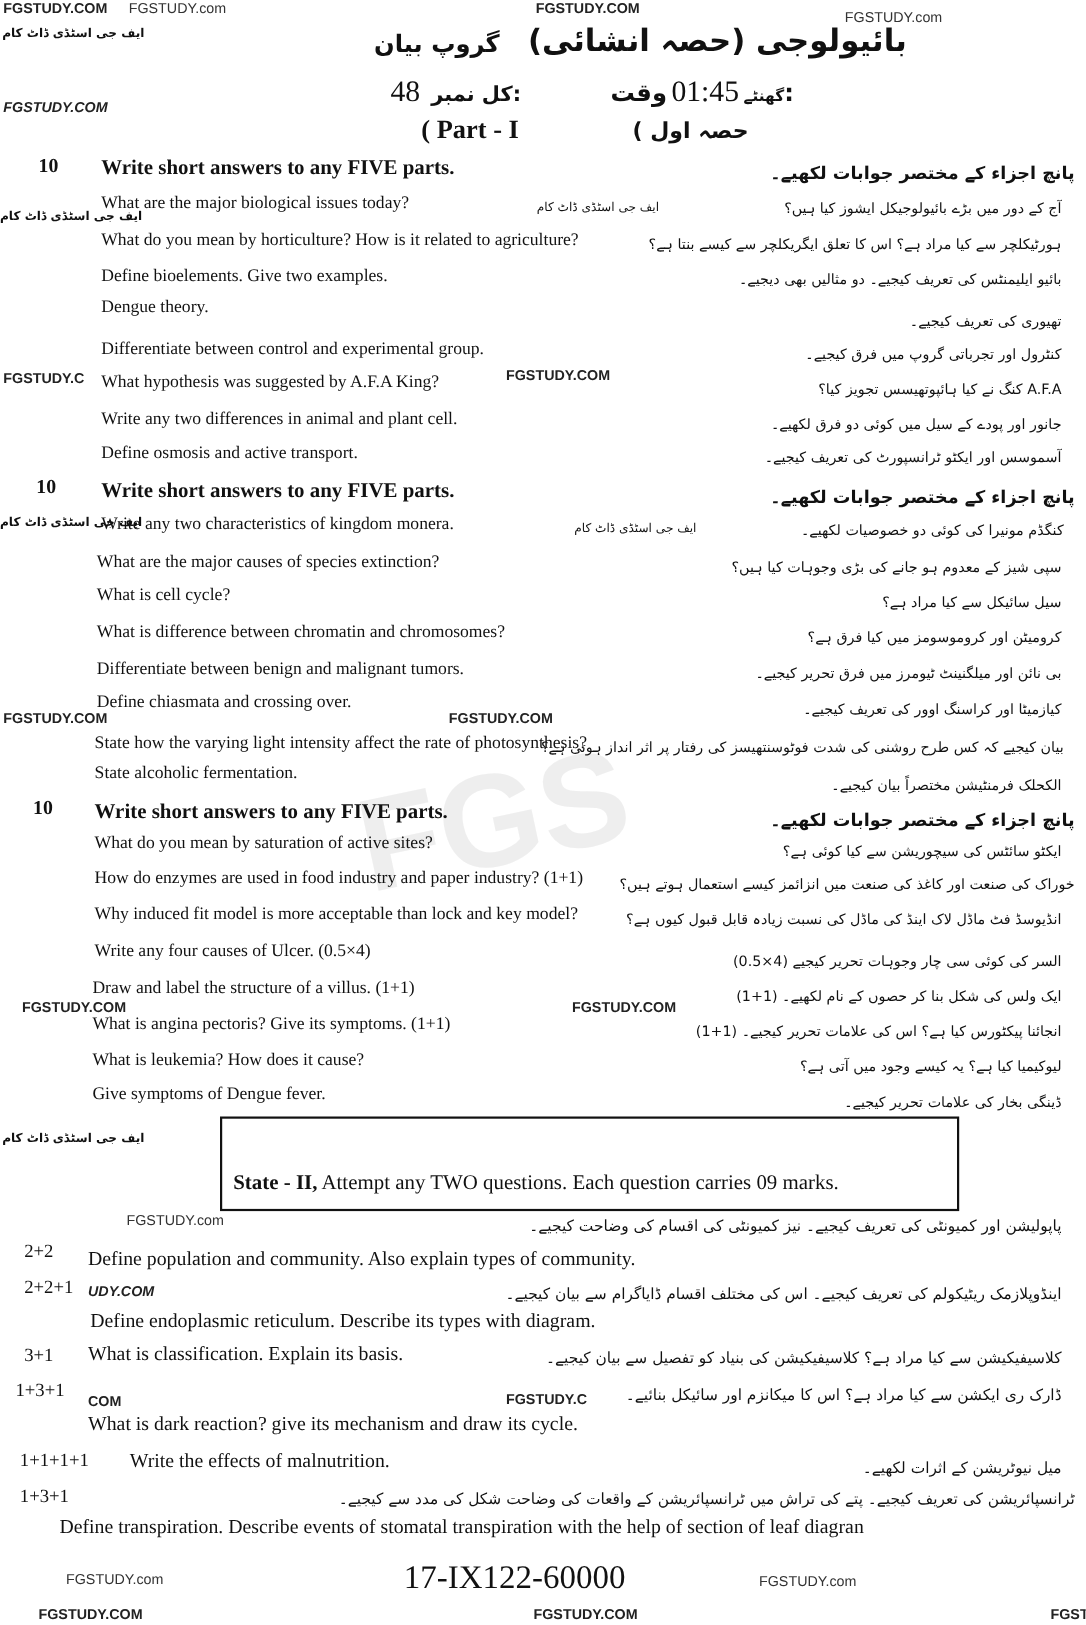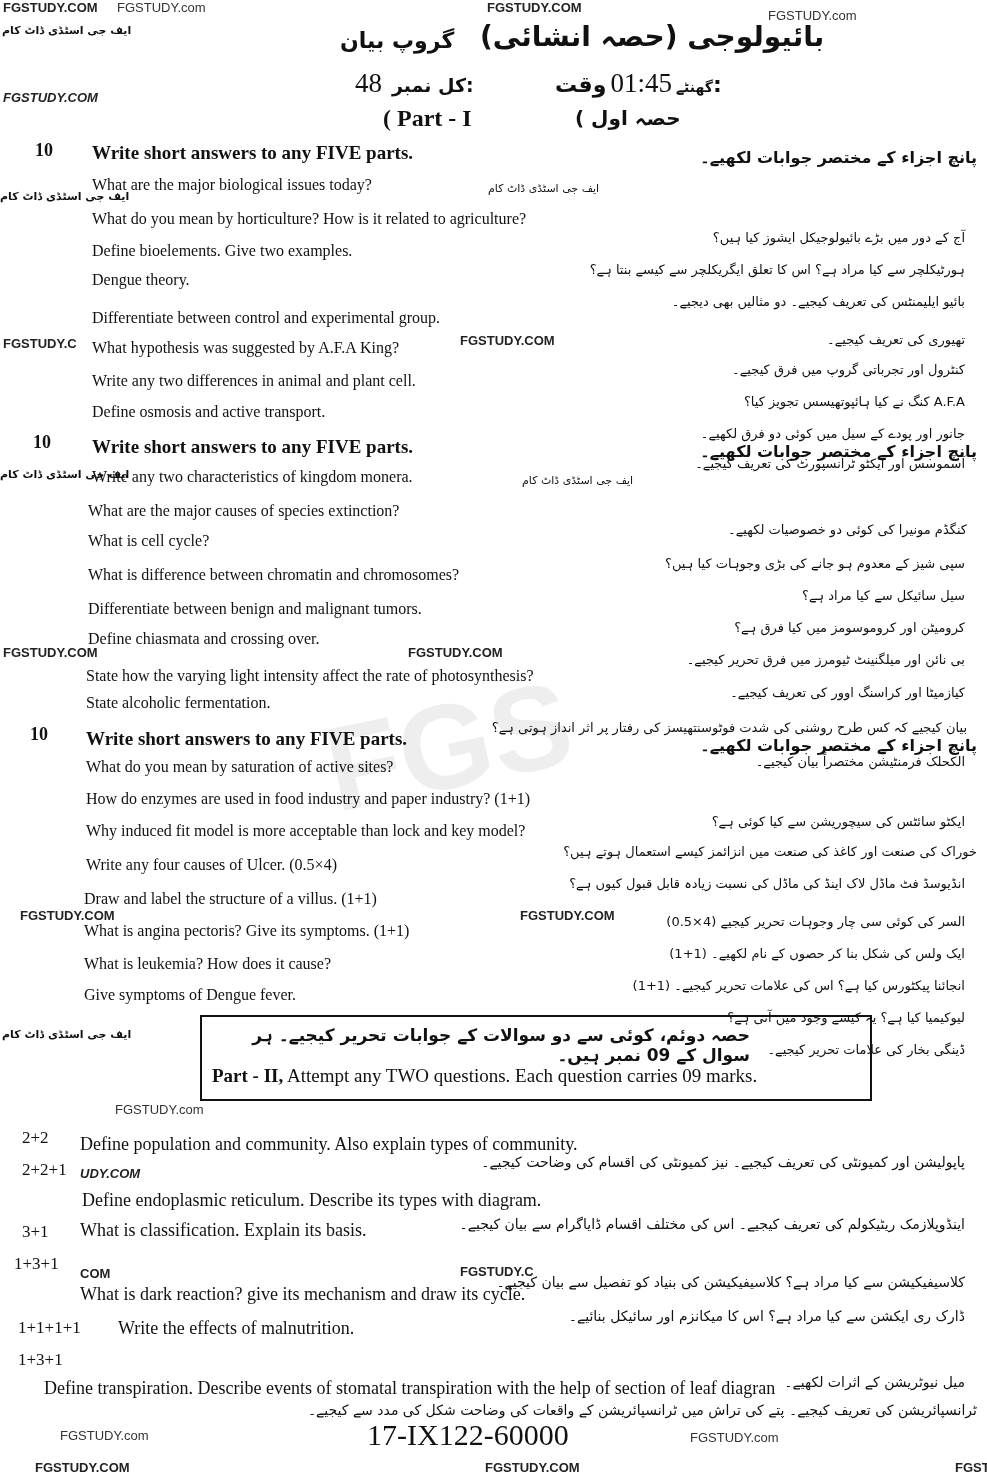--- a/index.html
+++ b/index.html
@@ -7,21 +7,21 @@
   .abs { position:absolute; white-space:nowrap; }
   .wm { font-family:"Liberation Sans", sans-serif; font-weight:bold; font-size:13px; color:#222; }
   .wm-light { font-family:"Liberation Sans", sans-serif; font-size:13px; color:#333; }
   .urdu { direction:rtl; font-family:"DejaVu Sans", sans-serif; color:#111; }
   .title-urdu { font-size:28px; font-weight:bold; }
   .meta { font-size:27px; }
   .part1 { font-size:24px; font-weight:bold; }
   .qnum { font-size:18px; font-weight:bold; }
   .qhead { font-size:19px; font-weight:bold; }
   .q { font-size:16px; }
-  .uq { font-size:13px;margin-top:48px; }
+  .uq { font-size:13px; }
   .uhead { font-size:16px; font-weight:bold; }
   .marks { font-size:17px; }
   .long { font-size:18px; }
   .partII-box { position:absolute; left:200px; top:1015px; width:668px; height:82px; border:2px solid #111; }
   .partII-urdu { position:absolute; right:120px; top:8px; font-size:17px; font-weight:bold; direction:rtl; font-family:"DejaVu Sans", sans-serif; }
   .partII-en { position:absolute; left:10px; top:48px; font-size:19px; white-space:nowrap; }
   .partII-en b { font-weight:bold; }
   .code { font-size:30px; }
   .bg-wm { position:absolute; left:330px; top:660px; width:400px; height:200px; color:#e8e8e8; font-size:120px; font-weight:bold; font-family:"Liberation Sans", sans-serif; transform:rotate(-12deg); z-index:0; opacity:0.7; }
   .content { position:relative; z-index:1; }
@@ -145,23 +145,22 @@
   <div class="abs urdu uq" style="right:22px;top:930px;">انجائنا پیکٹورس کیا ہے؟ اس کی علامات تحریر کیجیے۔ (1+1)</div>
 
   <div class="abs q" style="left:84px;top:955px;">What is leukemia?  How does it cause?</div>
   <div class="abs urdu uq" style="right:22px;top:962px;">لیوکیمیا کیا ہے؟ یہ کیسے وجود میں آتی ہے؟</div>
 
   <div class="abs q" style="left:84px;top:986px;">Give symptoms of Dengue fever.</div>
   <div class="abs urdu uq" style="right:22px;top:994px;">ڈینگی بخار کی علامات تحریر کیجیے۔</div>
 
   <div class="abs urdu" style="left:2px;top:1028px;font-size:11px;font-weight:bold;">ایف جی اسٹڈی ڈاٹ کام</div>
   <div class="partII-box">
-    <div class="partII-urdu">حصہ دوئم، کوئی سے دو سوالات کے جوابات تحریر کیجیے۔ ہر سوال کے 09 نمبر ہیں۔</div>
     <div class="partII-en">
-      <b>Part - II,</b>
+      <b>State - II,</b>
       <span>Attempt any TWO questions.  Each question carries 09 marks.</span>
     </div>
   </div>
 
   <div class="abs marks" style="left:22px;top:1100px;margin-top:28px;">2+2</div>
   <div class="abs wm-light" style="left:115px;top:1102px;">FGSTUDY.com</div>
   <div class="abs urdu uq" style="right:22px;top:1106px;font-size:14px;">پاپولیشن اور کمیونٹی کی تعریف کیجیے۔ نیز کمیونٹی کی اقسام کی وضاحت کیجیے۔</div>
   <div class="abs long" style="left:80px;top:1134px;">Define population and community.  Also explain types of community.</div>
 
   <div class="abs marks" style="left:22px;top:1160px;">2+2+1</div>
@@ -178,21 +177,21 @@
   <div class="abs wm" style="left:460px;top:1264px;">FGSTUDY.C</div>
   <div class="abs urdu uq" style="right:22px;top:1260px;font-size:14px;">ڈارک ری ایکشن سے کیا مراد ہے؟ اس کا میکانزم اور سائیکل بنائیے۔</div>
   <div class="abs long" style="left:80px;top:1284px;">What is dark reaction?  give its mechanism and draw its cycle.</div>
 
   <div class="abs marks" style="left:18px;top:1318px;">1+1+1+1</div>
   <div class="abs long" style="left:118px;top:1318px;">Write the effects of malnutrition.</div>
   <div class="abs urdu uq" style="right:22px;top:1326px;font-size:14px;">میل نیوٹریشن کے اثرات لکھیے۔</div>
 
   <div class="abs marks" style="left:18px;top:1350px;">1+3+1</div>
   <div class="abs urdu uq" style="right:10px;top:1354px;font-size:14px;">ٹرانسپائریشن کی تعریف کیجیے۔ پتے کی تراش میں ٹرانسپائریشن کے واقعات کی وضاحت شکل کی مدد سے کیجیے۔</div>
-  <div class="abs long" style="left:44px;top:1378px;">Define transpiration.  Describe events of stomatal transpiration with the help of section of leaf diagran</div>
+  <div class="abs long" style="left:54px;top:1378px;">Define transpiration.  Describe events of stomatal transpiration with the help of section of leaf diagran</div>
 
   <div class="abs wm-light" style="left:60px;top:1428px;">FGSTUDY.com</div>
   <div class="abs code" style="left:367px;top:1418px;">17-IX122-60000</div>
   <div class="abs wm-light" style="left:690px;top:1430px;">FGSTUDY.com</div>
 
   <div class="abs wm" style="left:35px;top:1460px;">FGSTUDY.COM</div>
   <div class="abs wm" style="left:485px;top:1460px;">FGSTUDY.COM</div>
   <div class="abs wm" style="left:955px;top:1460px;">FGST</div>
 </div>
 

